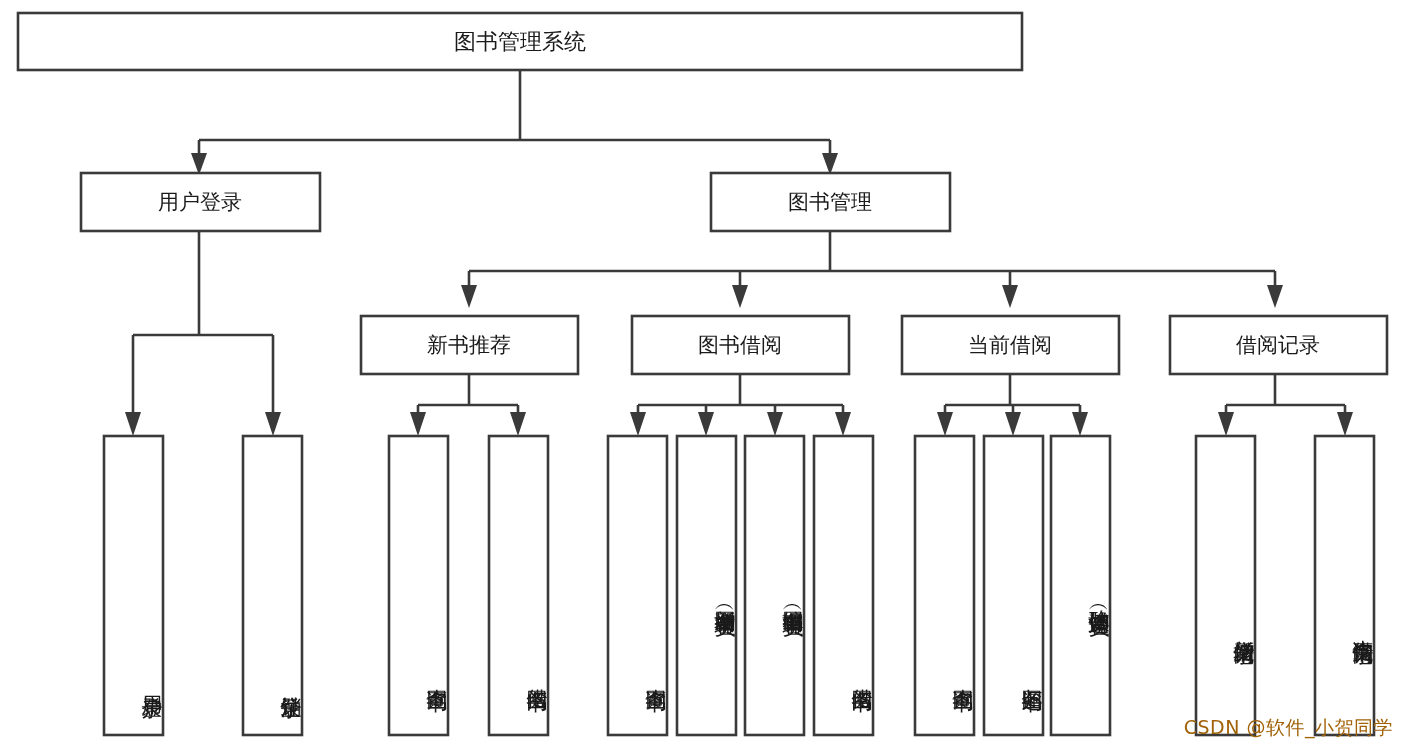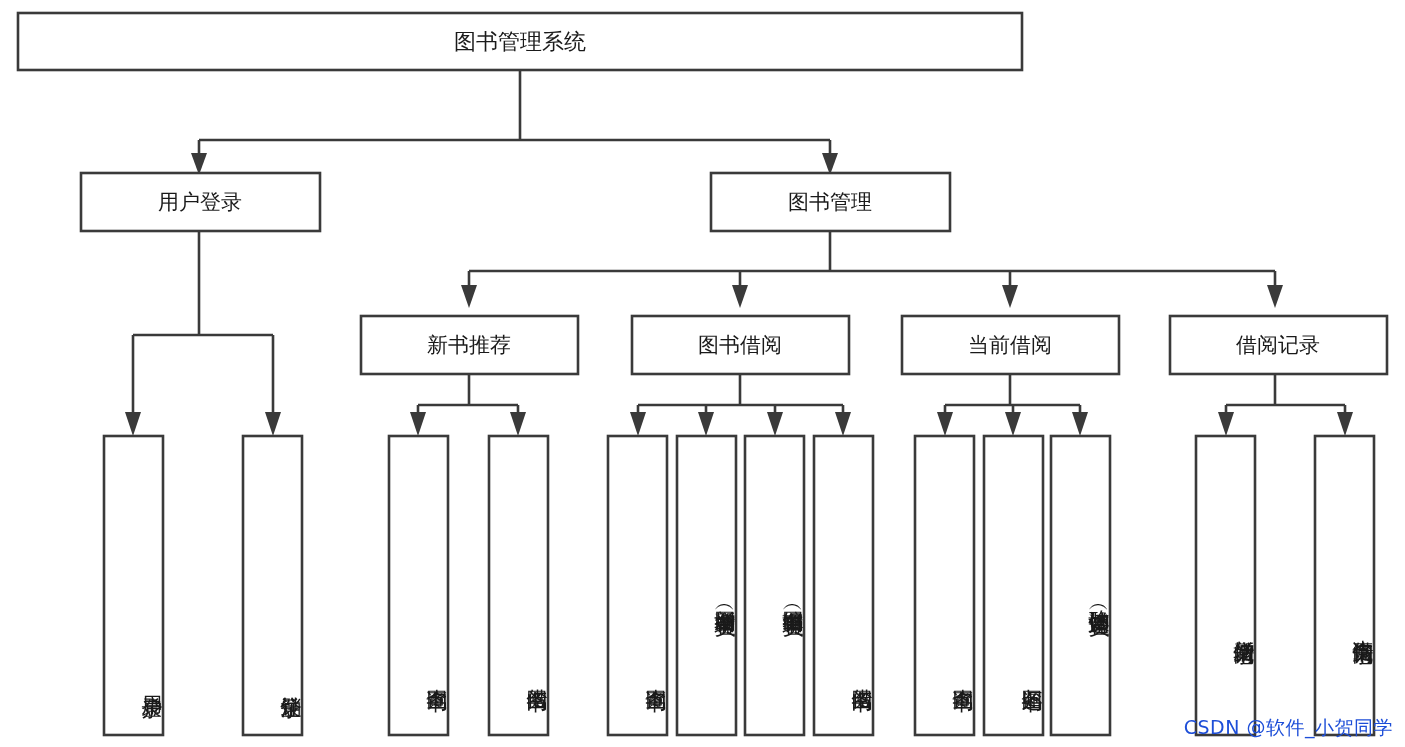--- a/index.html
+++ b/index.html
@@ -66,21 +66,21 @@
     display: flex;
     align-items: flex-start;
     justify-content: center;
   }
   .watermark {
     position: absolute;
     right: 12px;
     bottom: 6px;
     font-family: "DejaVu Sans", "Liberation Sans", sans-serif;
     font-size: 19px;
-    color: #1d4ed8;
+    color: #a16207;
     white-space: nowrap;
     letter-spacing: 0.5px;
   }
 </style>
 </head>
 <body>
 
 <div id="stage">
 
   <svg class="diagram" viewBox="0 0 1405 747">

